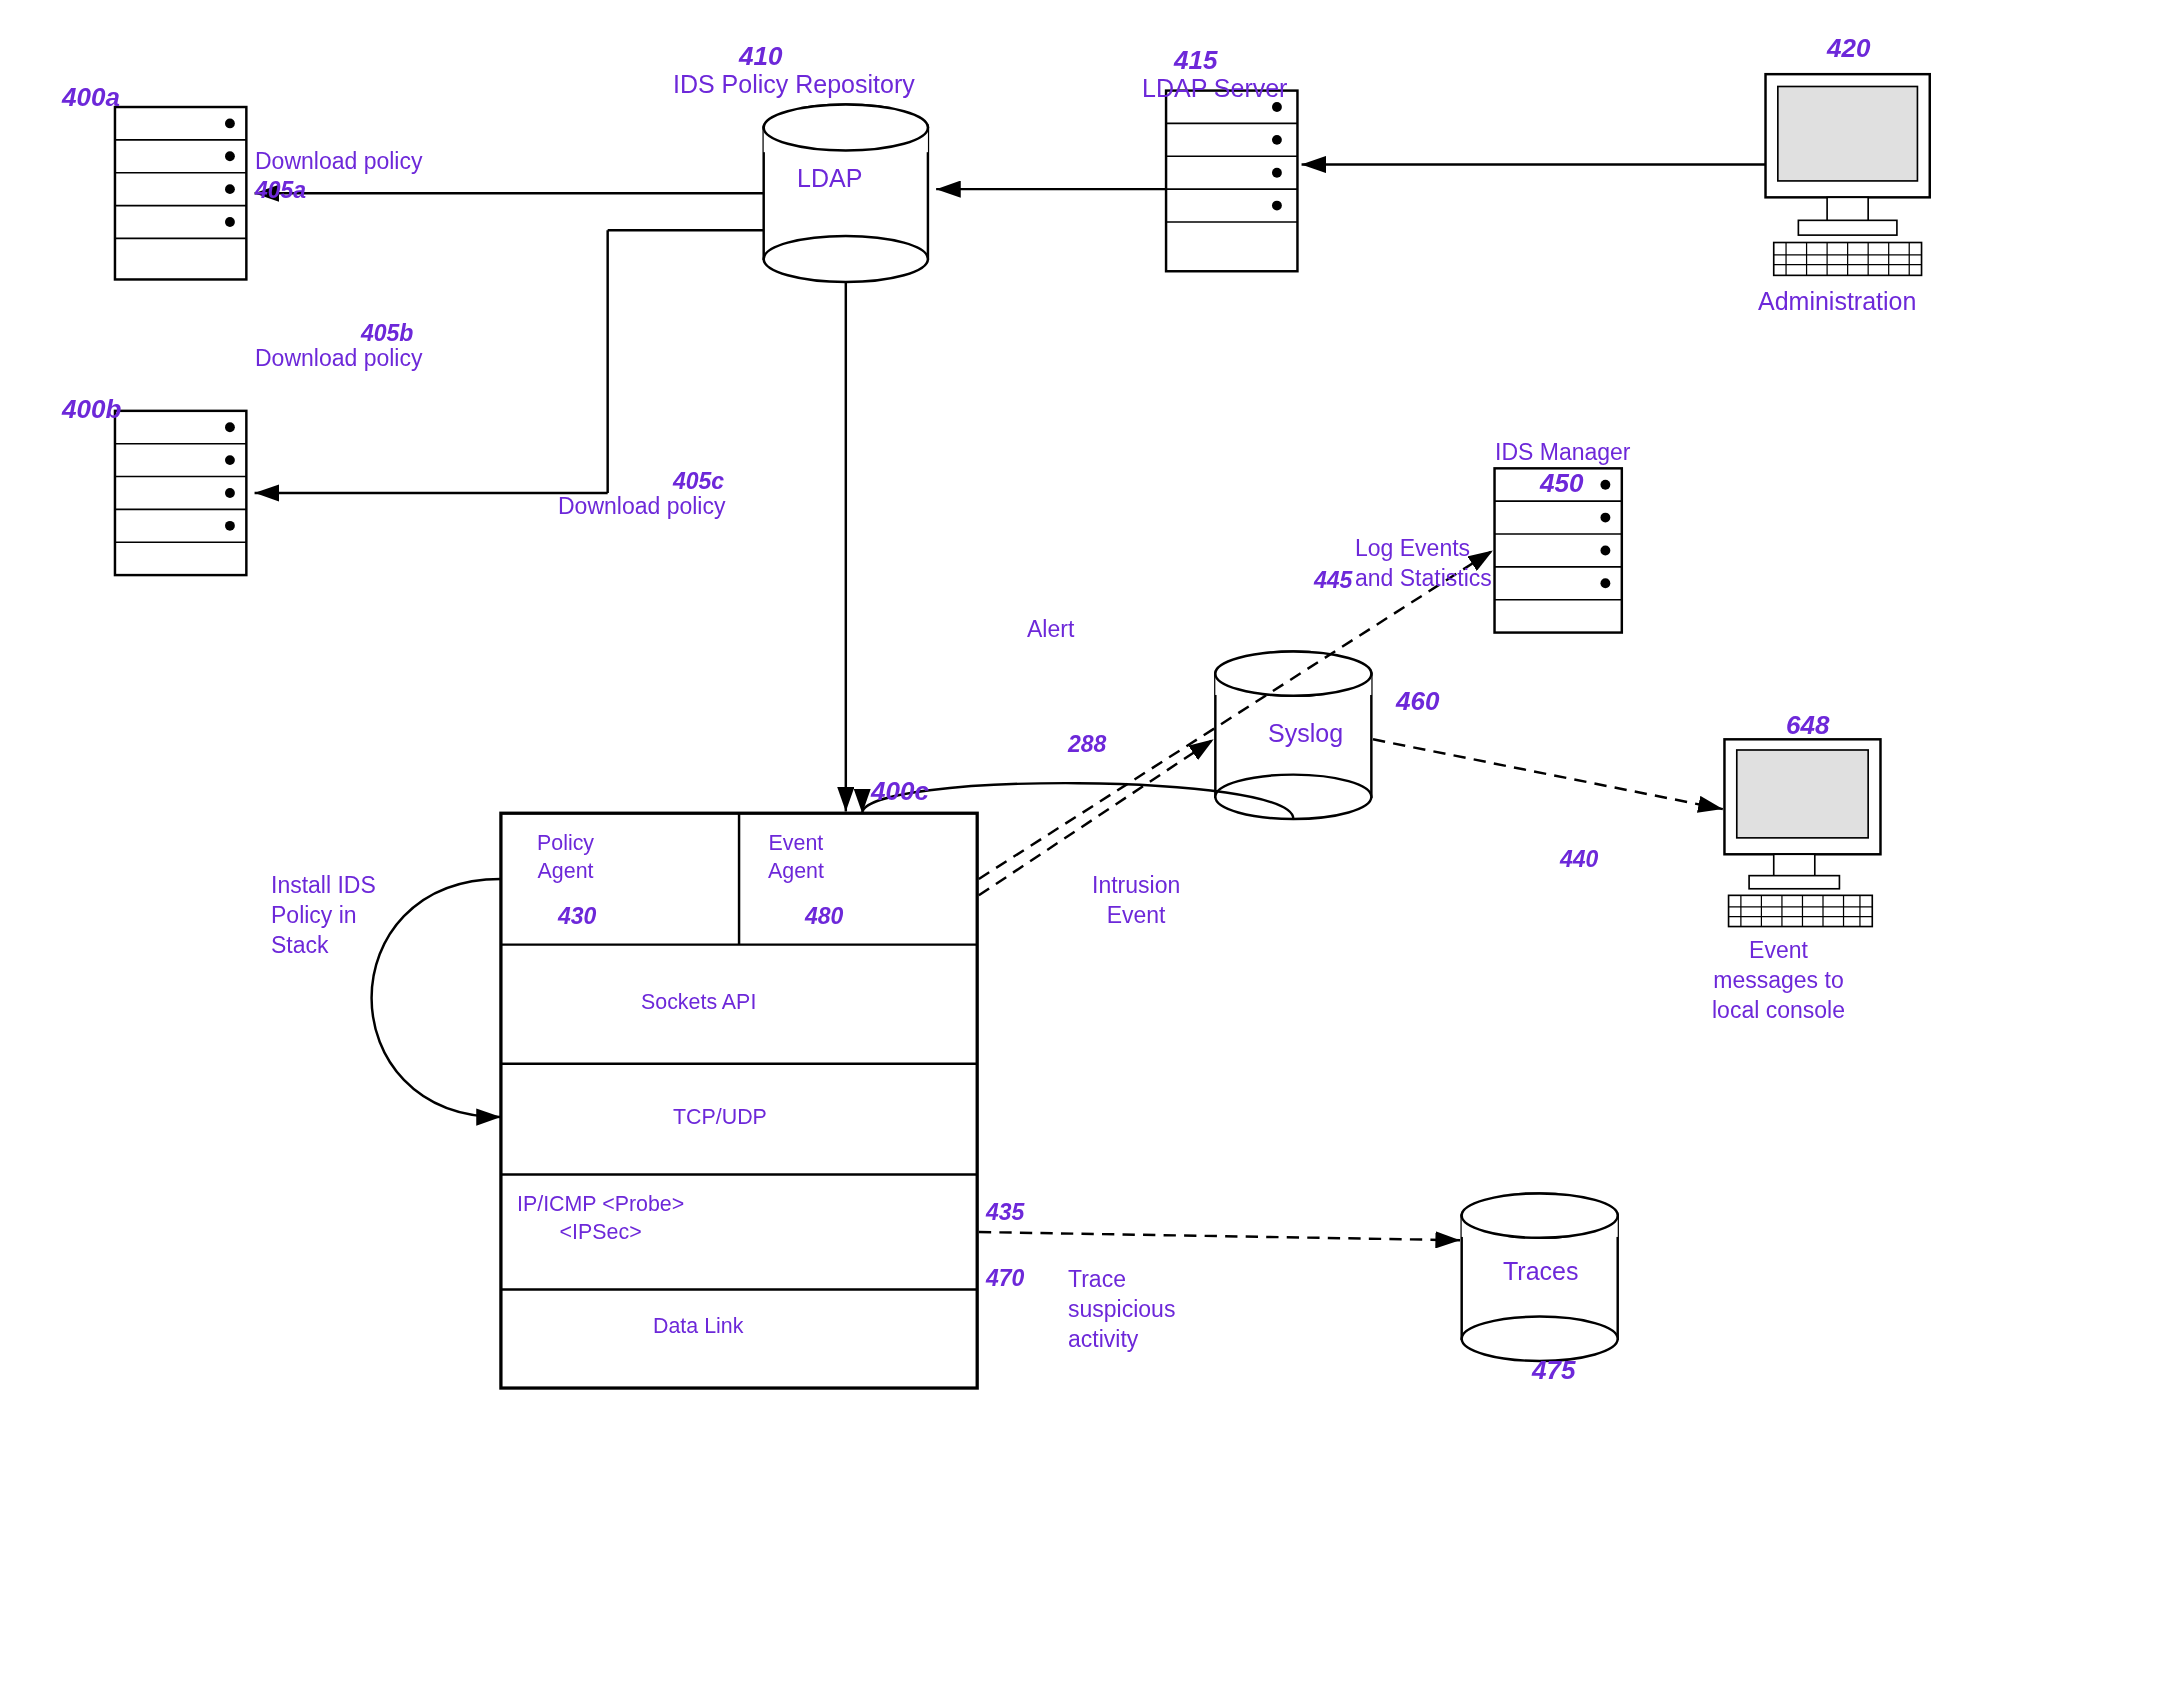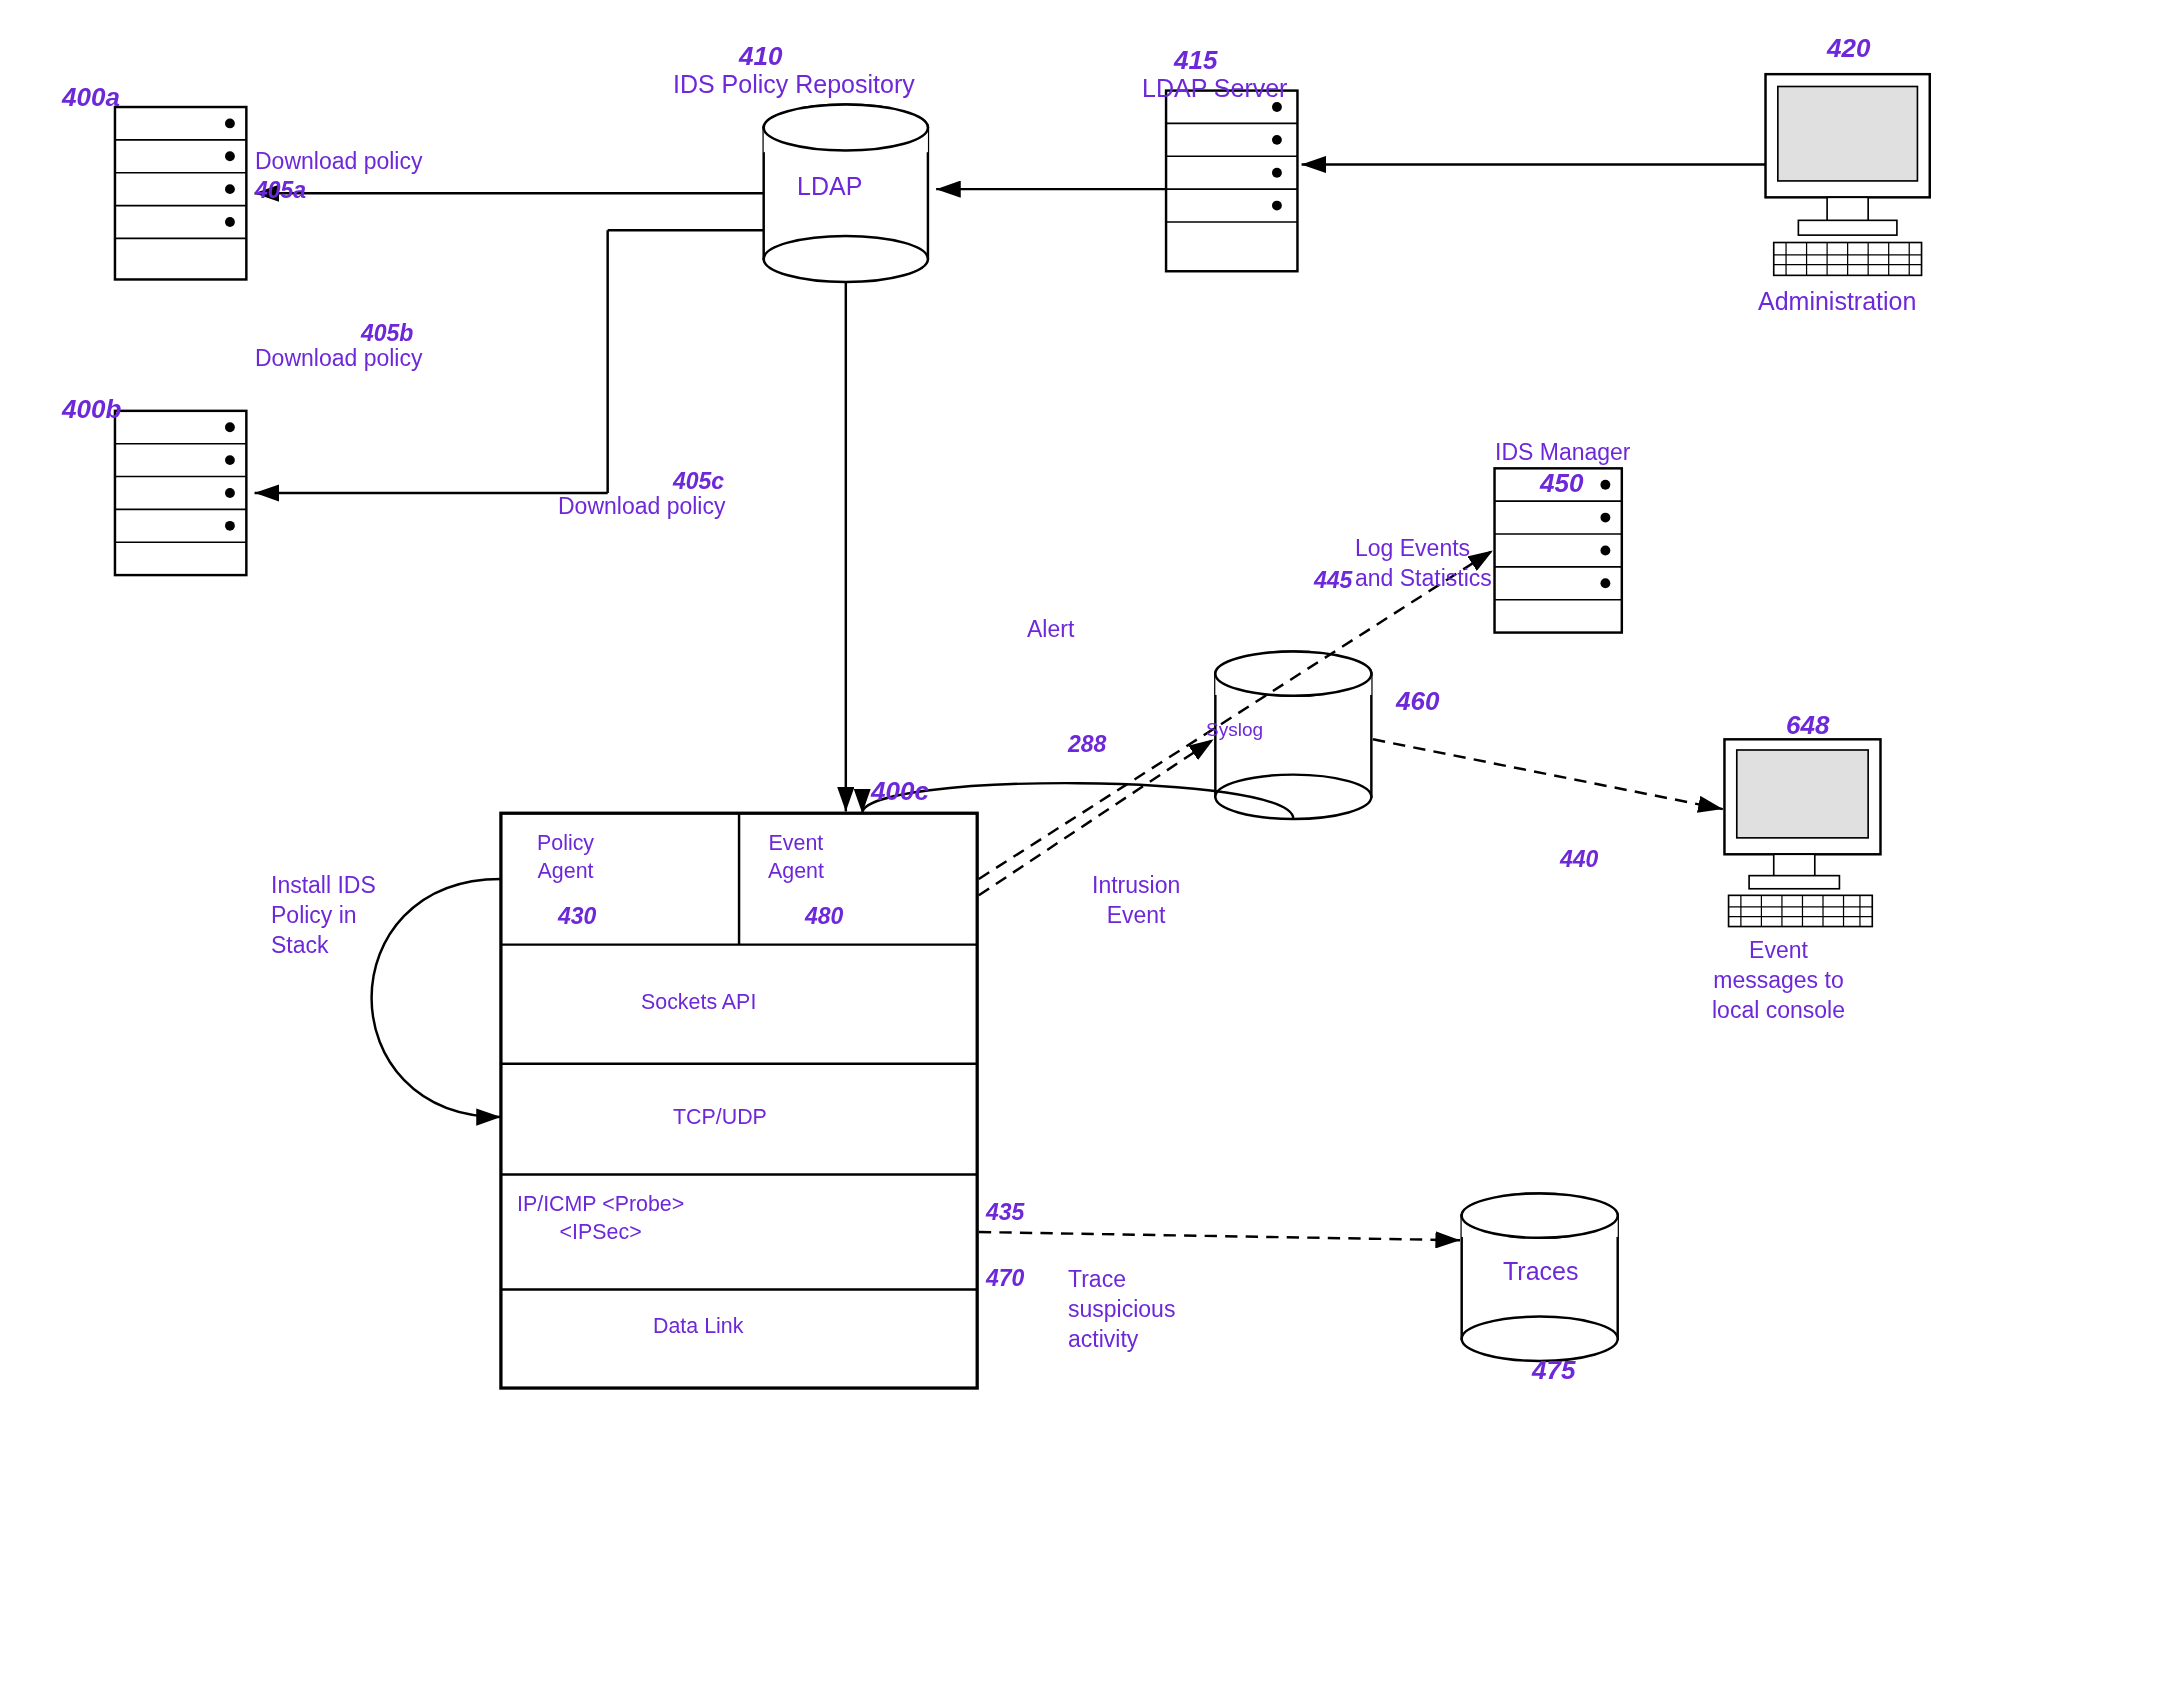--- a/index.html
+++ b/index.html
@@ -180,21 +180,21 @@
     <line x1="1192" y1="1500" x2="1778" y2="1510" stroke="black" stroke-width="3" stroke-dasharray="15,10" marker-end="url(#arrowhead)"></line>
 
     <path d="M 610 1070 C 400 1070 400 1360 610 1360" fill="none" stroke="black" stroke-width="3" marker-end="url(#arrowhead)"></path>
 
     <path d="M 1575 997 C 1575 940 1050 940 1050 990" fill="none" stroke="black" stroke-width="3" marker-end="url(#arrowhead)"></path>
 
   </svg>
 
   <div class="label label-bold" style="left:739px; top:41px; font-size:26px;">410</div>
   <div class="label" style="left:673px; top:70px; font-size:25px;">IDS Policy Repository</div>
-  <div class="label" style="left:797px; top:164px; font-size:25px;margin-top:8px;">LDAP</div>
+  <div class="label" style="left:797px; top:164px; font-size:25px;">LDAP</div>
 
   <div class="label label-bold" style="left:1174px; top:45px; font-size:26px;">415</div>
   <div class="label" style="left:1142px; top:74px; font-size:25px;">LDAP Server</div>
 
   <div class="label label-bold" style="left:1827px; top:33px; font-size:26px;">420</div>
   <div class="label" style="left:1758px; top:287px; font-size:25px;">Administration</div>
 
   <div class="label label-bold" style="left:62px; top:82px; font-size:26px;">400a</div>
 
   <div class="label" style="left:255px; top:148px; font-size:23px;">Download policy</div>
@@ -212,21 +212,21 @@
 
   <div class="label" style="left:1495px; top:439px; font-size:23px;">IDS Manager</div>
   <div class="label label-bold" style="left:1540px; top:468px; font-size:26px;">450</div>
 
   <div class="label label-bold" style="left:1314px; top:567px; font-size:23px;">445</div>
 
   <div class="label" style="left:1027px; top:616px; font-size:23px;">Alert</div>
 
   <div class="label" style="left:1355px; top:534px; font-size:23px; text-align:left; line-height:1.3;">Log Events<br>and Statistics</div>
 
-  <div class="label" style="left:1206px; top:719px; font-size:19px;">Syslog</div>
+  <div class="label" style="left:1268px; top:719px; font-size:25px;">Syslog</div>
   <div class="label label-bold" style="left:1396px; top:686px; font-size:26px;text-align:center;">460</div>
 
   <div class="label label-bold" style="left:1068px; top:731px; font-size:23px;">288</div>
 
   <div class="label" style="left:1084px; top:871px; font-size:23px; line-height:1.3;margin-left:8px;">Intrusion<br>Event</div>
 
   <div class="label label-bold" style="left:1560px; top:846px; font-size:23px;">440</div>
 
   <div class="label label-bold" style="left:1786px; top:710px; font-size:26px;">648</div>
   <div class="label" style="left:1712px; top:936px; font-size:23px; line-height:1.3; text-align:center;">Event<br>messages to<br>local console</div>

